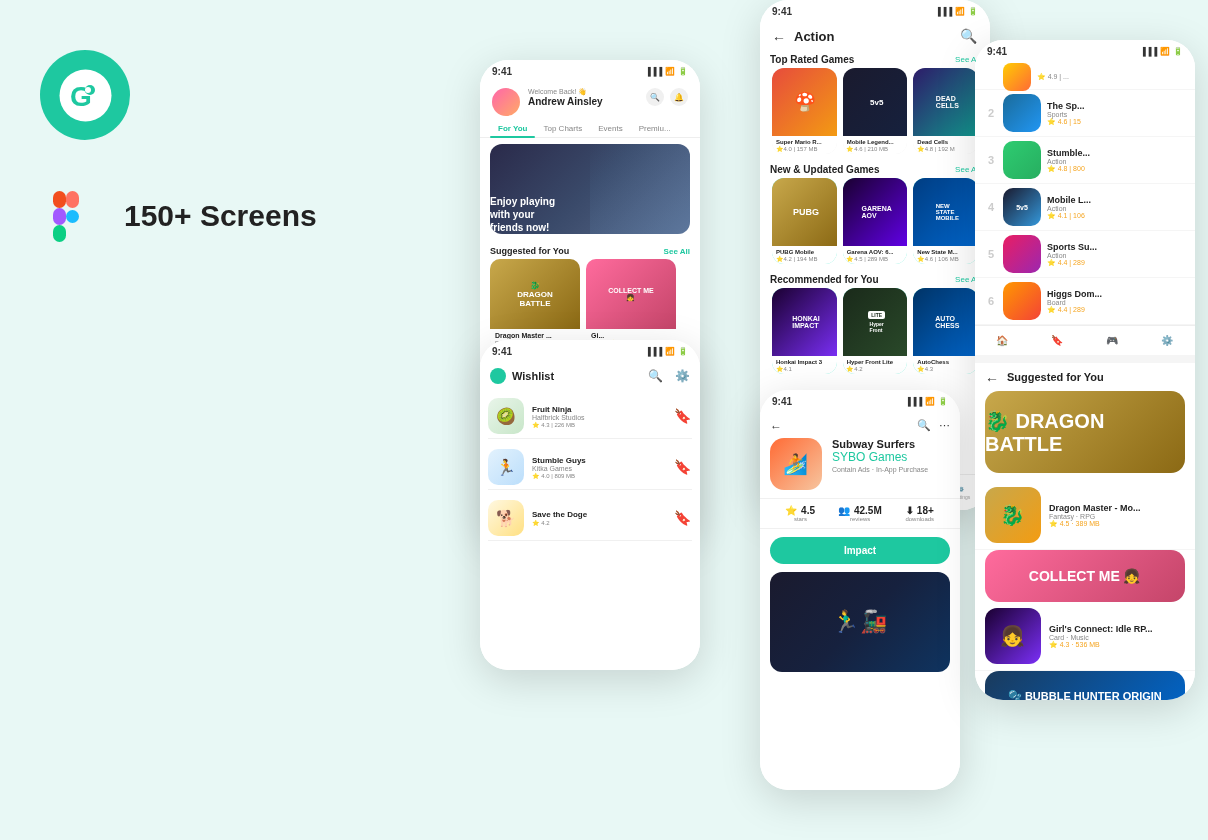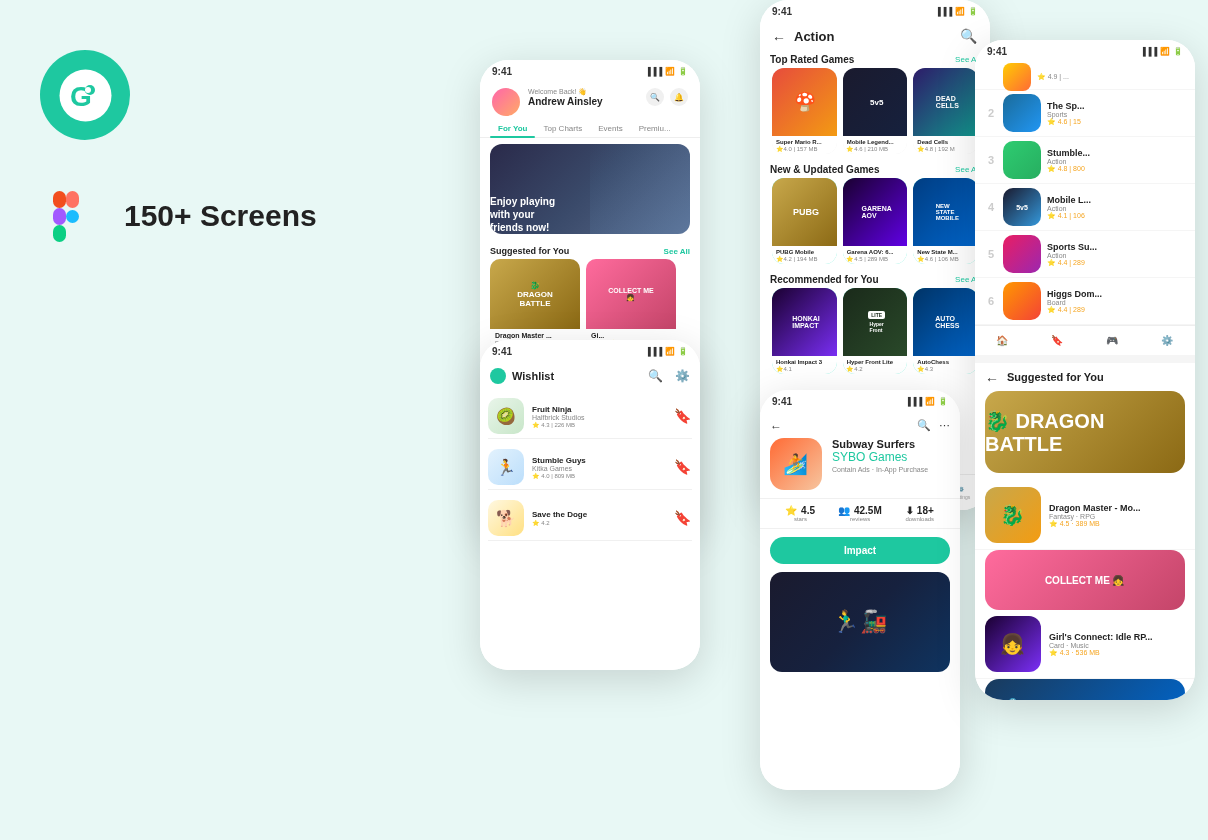--- a/index.html
+++ b/index.html
@@ -1059,21 +1059,21 @@
 
       <div class="p5-suggested-item">
         <div class="dm-thumb">🐉</div>
         <div class="p5-sugg-info">
           <div class="p5-sugg-name">Dragon Master - Mo...</div>
           <div class="p5-sugg-genre">Fantasy · RPG</div>
           <div class="p5-sugg-stars">⭐ <span>4.5 · 389 MB</span></div>
         </div>
       </div>
 
-      <div style="margin: 0 10px; border-radius:14px; overflow:hidden; height:60px; background:linear-gradient(135deg,#ff6b9d,#c44569); display:flex; align-items:center; justify-content:center; color:#fff; font-size:10px; font-weight:700;">
+      <div style="margin: 0 10px; border-radius:14px; overflow:hidden; height:52px; background:linear-gradient(135deg,#ff6b9d,#c44569); display:flex; align-items:center; justify-content:center; color:#fff; font-size:14px; font-weight:700;">
         COLLECT ME 👧
       </div>
 
       <div class="p5-suggested-item">
         <div class="gc-thumb">👧</div>
         <div class="p5-sugg-info">
           <div class="p5-sugg-name">Girl's Connect: Idle RP...</div>
           <div class="p5-sugg-genre">Card · Music</div>
           <div class="p5-sugg-stars">⭐ <span>4.3 · 536 MB</span></div>
         </div>

